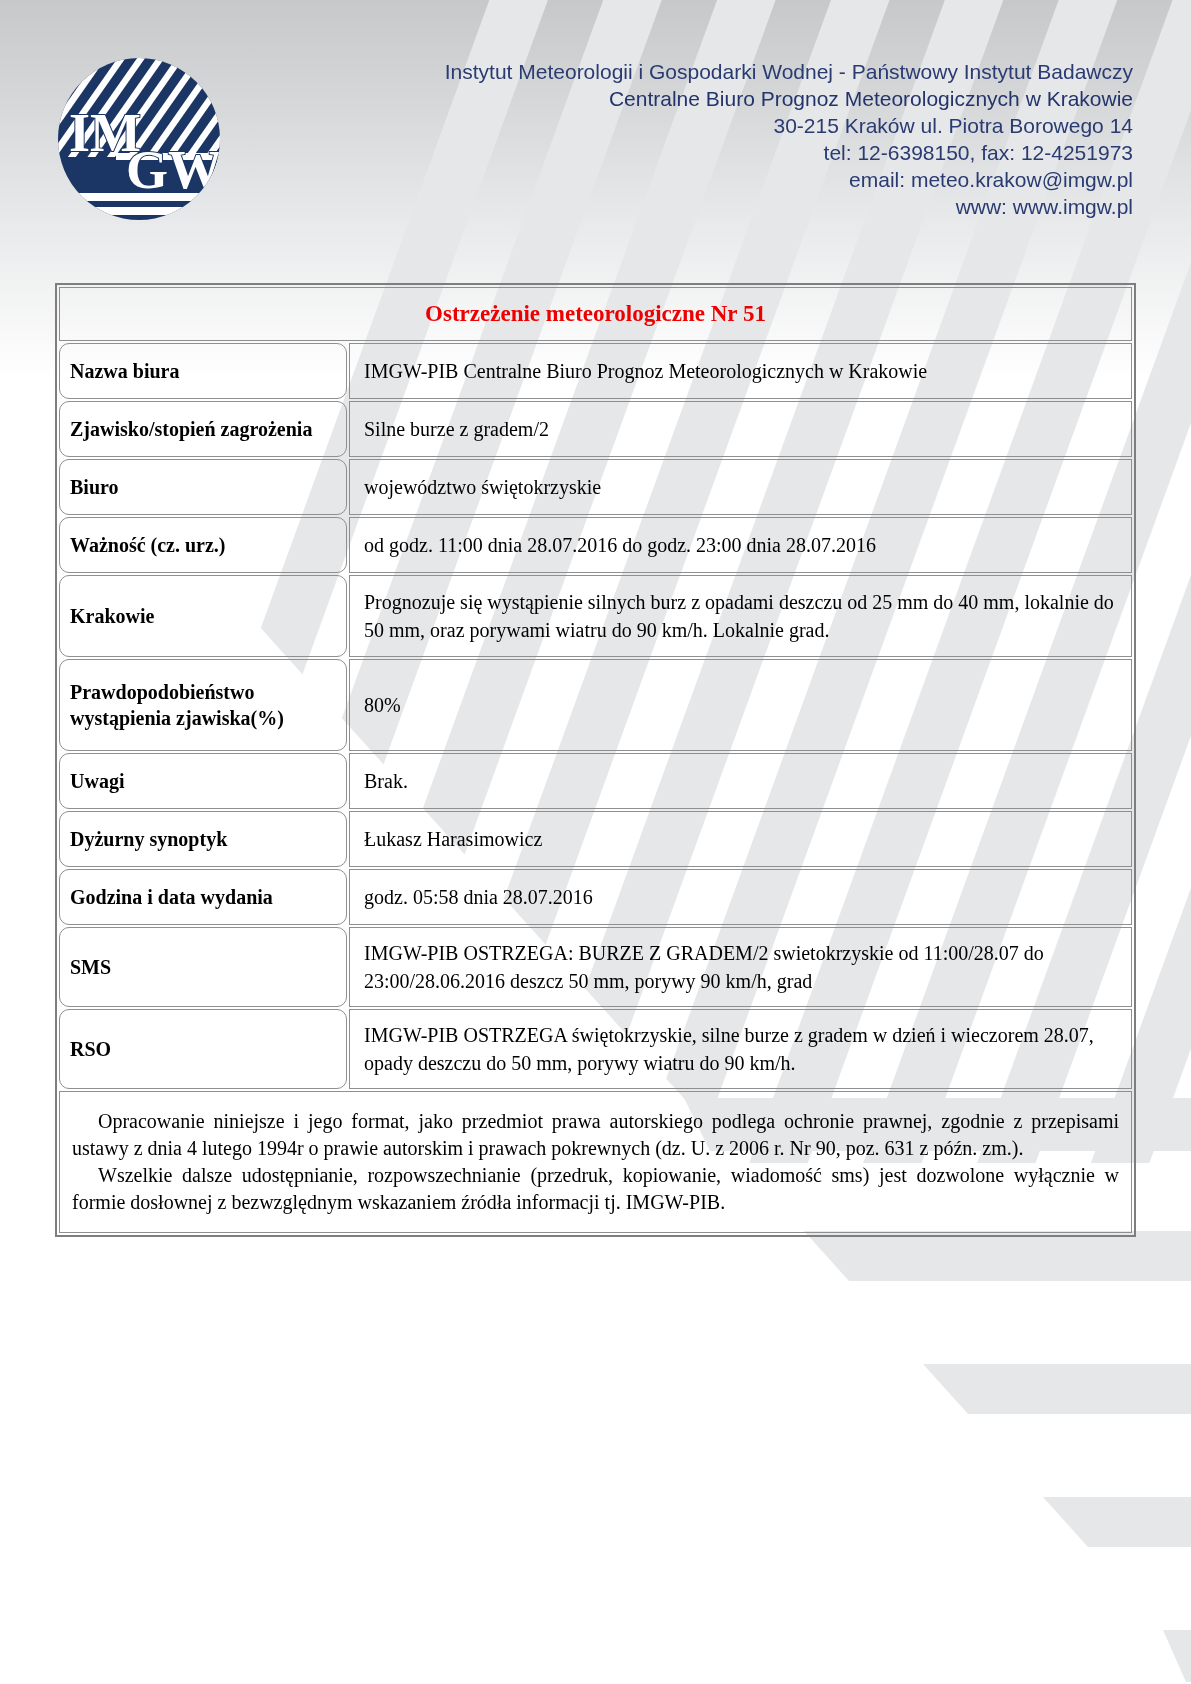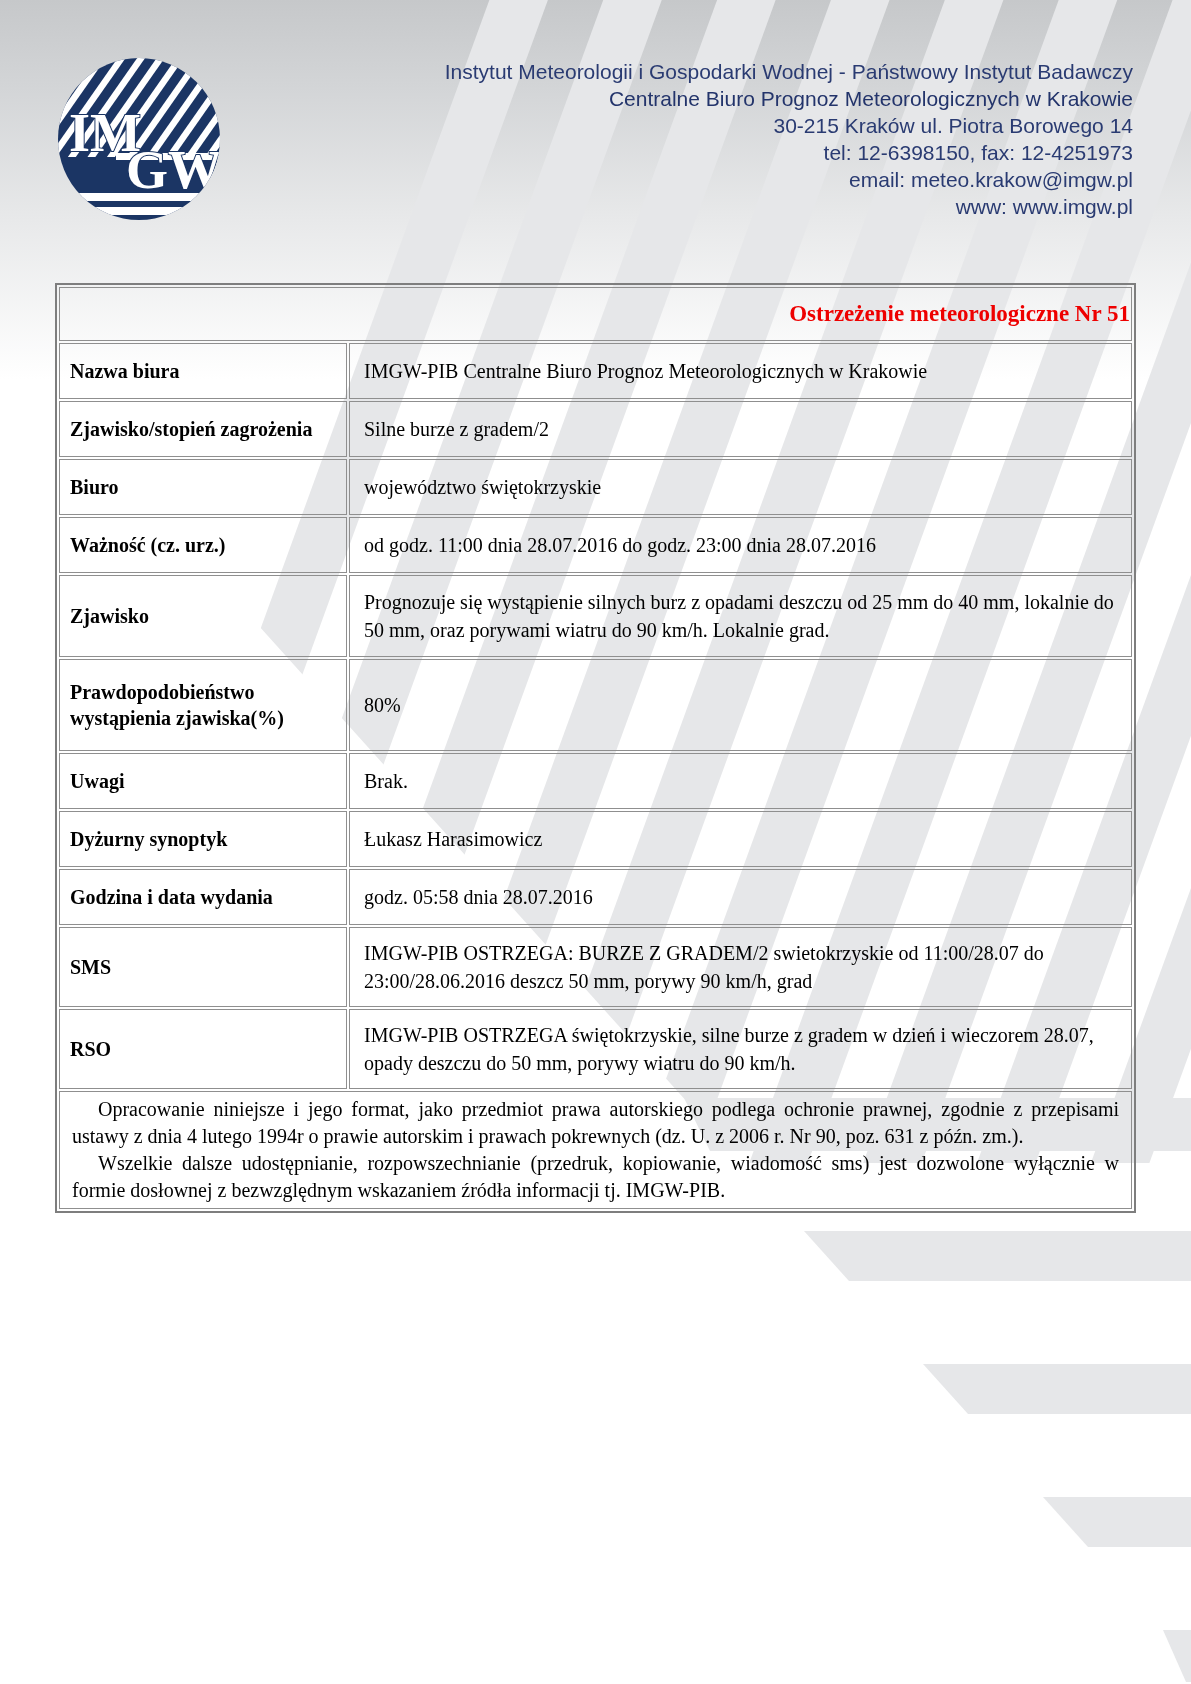--- a/index.html
+++ b/index.html
@@ -40,31 +40,31 @@
     font-size:20px;color:#000;
     background:transparent;
   }
   table.warning td{
     border:1px solid #8f8f8f;
     background:transparent;
     vertical-align:middle;
     overflow:hidden;
   }
   td.title-cell{
-    height:50px;text-align:right;
+    height:50px;text-align:center;
     font-weight:bold;font-size:23px;color:#ee0000;
   }
-  td.lbl{font-weight:bold;padding:2px 10px;line-height:26px;}
+  td.lbl{font-weight:bold;padding:2px 10px;line-height:26px;border-radius:10px;}
   td.val{padding:2px 14px;line-height:28px;}
   #rows tr td{height:50px;}
   #rows tr:nth-child(5) td{height:76px;}
   #rows tr:nth-child(6) td{height:86px;}
   #rows tr:nth-child(10) td{height:74px;}
   #rows tr:nth-child(11) td{height:74px;}
-  tfoot td{padding:4px 12px;min-height:104px;height:104px;vertical-align:middle;margin-top:48px;}
+  tfoot td{padding:16px 12px;min-height:104px;height:104px;vertical-align:middle;margin-top:48px;}
   tfoot p{margin:0;text-indent:26px;text-align:justify;line-height:27px;}
 </style>
 </head>
 <body>
 
 <div id="page">
 
   <div class="grad"></div>
 
   <svg class="wm" width="1191" height="1684" viewBox="0 0 1191 1684" aria-hidden="true">
@@ -176,21 +176,21 @@
           </tr>
           <tr>
             <td class="lbl">Biuro</td>
             <td class="val">województwo świętokrzyskie</td>
           </tr>
           <tr>
             <td class="lbl">Ważność (cz. urz.)</td>
             <td class="val">od godz. 11:00 dnia 28.07.2016 do godz. 23:00 dnia 28.07.2016</td>
           </tr>
           <tr>
-            <td class="lbl">Zjawisko</td>
+            <td class="lbl">Krakowie</td>
             <td class="val">Prognozuje się wystąpienie silnych burz z opadami deszczu od 25 mm do 40 mm, lokalnie do 50 mm, oraz porywami wiatru do 90 km/h. Lokalnie grad.</td>
           </tr>
           <tr>
             <td class="lbl">Prawdopodobieństwo wystąpienia zjawiska(%)</td>
             <td class="val">80%</td>
           </tr>
           <tr>
             <td class="lbl">Uwagi</td>
             <td class="val">Brak.</td>
           </tr>

